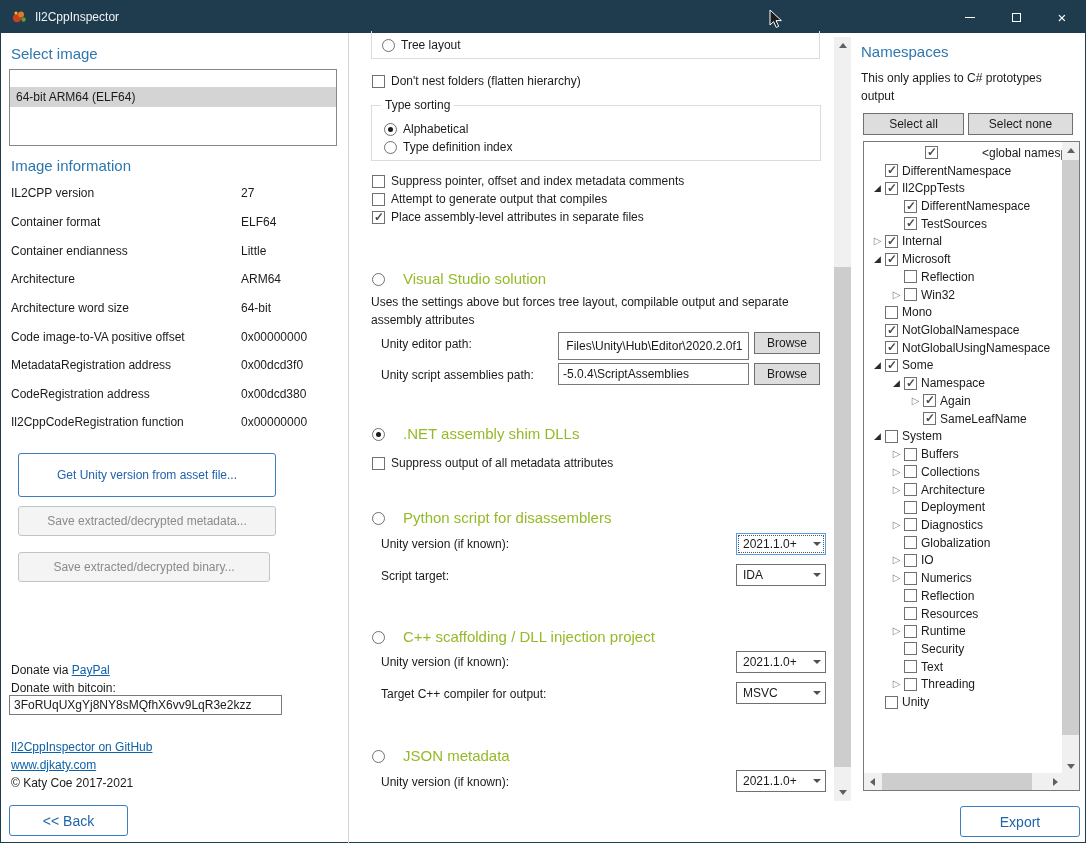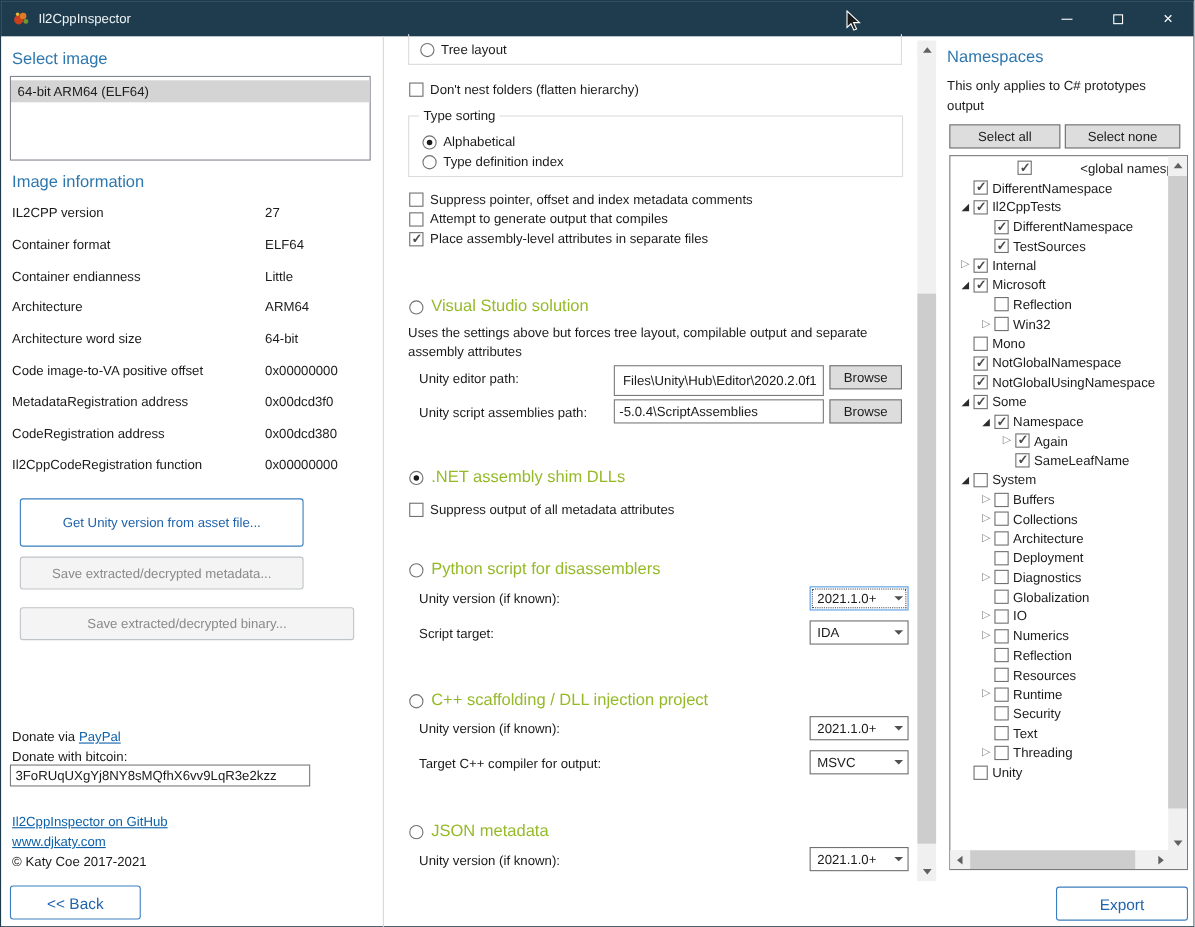--- a/index.html
+++ b/index.html
@@ -22,33 +22,33 @@
   .blue-h{font-size:15px;color:#2e77ae;}
   .green-title{font-size:15px;color:#95ba28;line-height:19px;}
   .lbl12{font-size:12px;}
   .link{color:#0d61a9;text-decoration:underline;cursor:pointer;font-size:12px;}
   .btn-accent{border:1px solid #3a7ebf;color:#2064ad;background:#fff;border-radius:3px;font-size:12px;cursor:pointer;}
   .btn-gray{background:#dddddd;border:1px solid #707070;color:#1b1b1b;font-size:12px;cursor:pointer;}
   .btn-disabled{background:#f4f4f4;border:1px solid #bfc4c8;color:#8a8a8a;border-radius:3px;font-size:12px;}
   .tb{border:1px solid #7a7a7a;background:#fff;font-size:12px;padding:0 4px;color:#1b1b1b;}
   .vline{position:absolute;width:1px;background:#d6d6d6;}
   
-  .listbox{border:1px solid #828790;background:#fff;padding-top:3px;}
+  .listbox{border:1px solid #828790;background:#fff;padding-top:17px;}
   .litem{height:20px;line-height:20px;padding-left:6px;font-size:12px;}
   .litem.sel{background:#d4d4d4;}
   
   .inforow{height:28.65px;display:flex;align-items:center;font-size:12px;}
   .inflabel{width:230px;flex:none;}
   
   .cb{display:inline-block;width:13px;height:13px;border:1px solid #707070;background:#fff;position:relative;flex:none;}
   .cb.on::after{content:"\2713";position:absolute;left:1px;top:-2px;font-size:12px;font-weight:bold;color:#4a4a4a;}
   .radio{display:inline-block;width:13px;height:13px;border:1px solid #707070;border-radius:50%;background:#fff;position:relative;flex:none;}
   .radio.on::after{content:"";position:absolute;left:3px;top:3px;width:5px;height:5px;border-radius:50%;background:#1b1b1b;}
   .optrow{position:absolute;display:flex;align-items:center;gap:6px;font-size:12px;height:16px;}
-  .secrow{position:absolute;display:flex;align-items:flex-start;gap:7px;}
+  .secrow{position:absolute;display:flex;align-items:flex-start;gap:18px;}
   .secrow .radio{margin-top:4px;}
   
   .gb{border:1px solid #dcdcdc;}
   .gb-cut{border:1px solid #dcdcdc;border-top:none;}
   .gb-label{background:#fff;padding:0 4px;font-size:12px;}
   
   .combo{position:absolute;height:22px;border:1px solid #707070;background:#fff;display:flex;align-items:center;cursor:pointer;}
   .combo .ctxt{padding-left:6px;flex:1;font-size:12px;white-space:nowrap;overflow:hidden;}
   .combo .carrow{width:17px;height:100%;display:flex;align-items:center;justify-content:center;flex:none;}
   .combo .carrow::after{content:"";width:0;height:0;border-left:4px solid transparent;border-right:4px solid transparent;border-top:4px solid #505050;}
@@ -141,21 +141,21 @@
           <span>0x00dcd380</span>
         </div>
         <div class="inforow">
           <span class="inflabel">Il2CppCodeRegistration function</span>
           <span>0x00000000</span>
         </div>
       </div>
 
     <button class="abs btn-accent" style="left:17px;top:452px;width:258px;height:44px;">Get Unity version from asset file...</button>
     <button class="abs btn-disabled" style="left:17px;top:505px;width:258px;height:30px;" disabled="">Save extracted/decrypted metadata...</button>
-    <button class="abs btn-disabled" style="left:17px;top:551px;width:304px;height:30px;" disabled="">Save extracted/decrypted binary...</button>
+    <button class="abs btn-disabled" style="left:17px;top:551px;width:252px;height:30px;" disabled="">Save extracted/decrypted binary...</button>
 
     <div class="abs lbl12" style="left:10px;top:662px;">
       <span>Donate via</span>
       <span class="link">PayPal</span>
     </div>
     <div class="abs lbl12" style="left:10px;top:680px;">Donate with bitcoin:</div>
     <input class="abs tb" style="left: 8px; top: 694px; width: 273px; height: 20px;" value="3FoRUqUXgYj8NY8sMQfhX6vv9LqR3e2kzz">
 
     <div class="abs link" style="left:10px;top:739px;">Il2CppInspector on GitHub</div>
     <div class="abs link" style="left:10px;top:757px;">www.djkaty.com</div>

